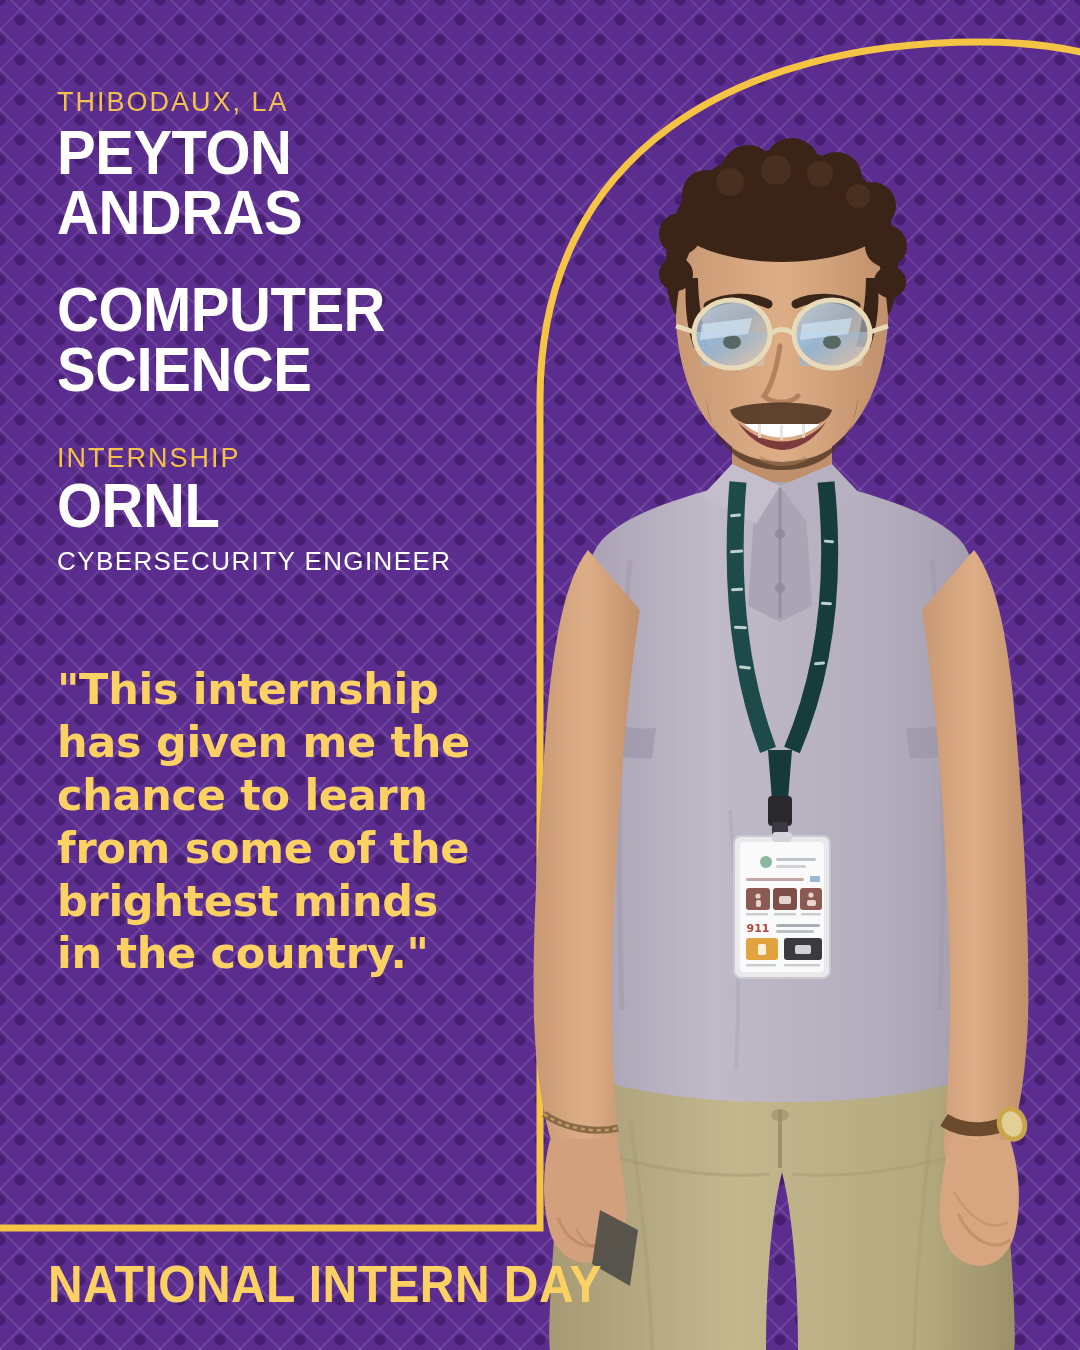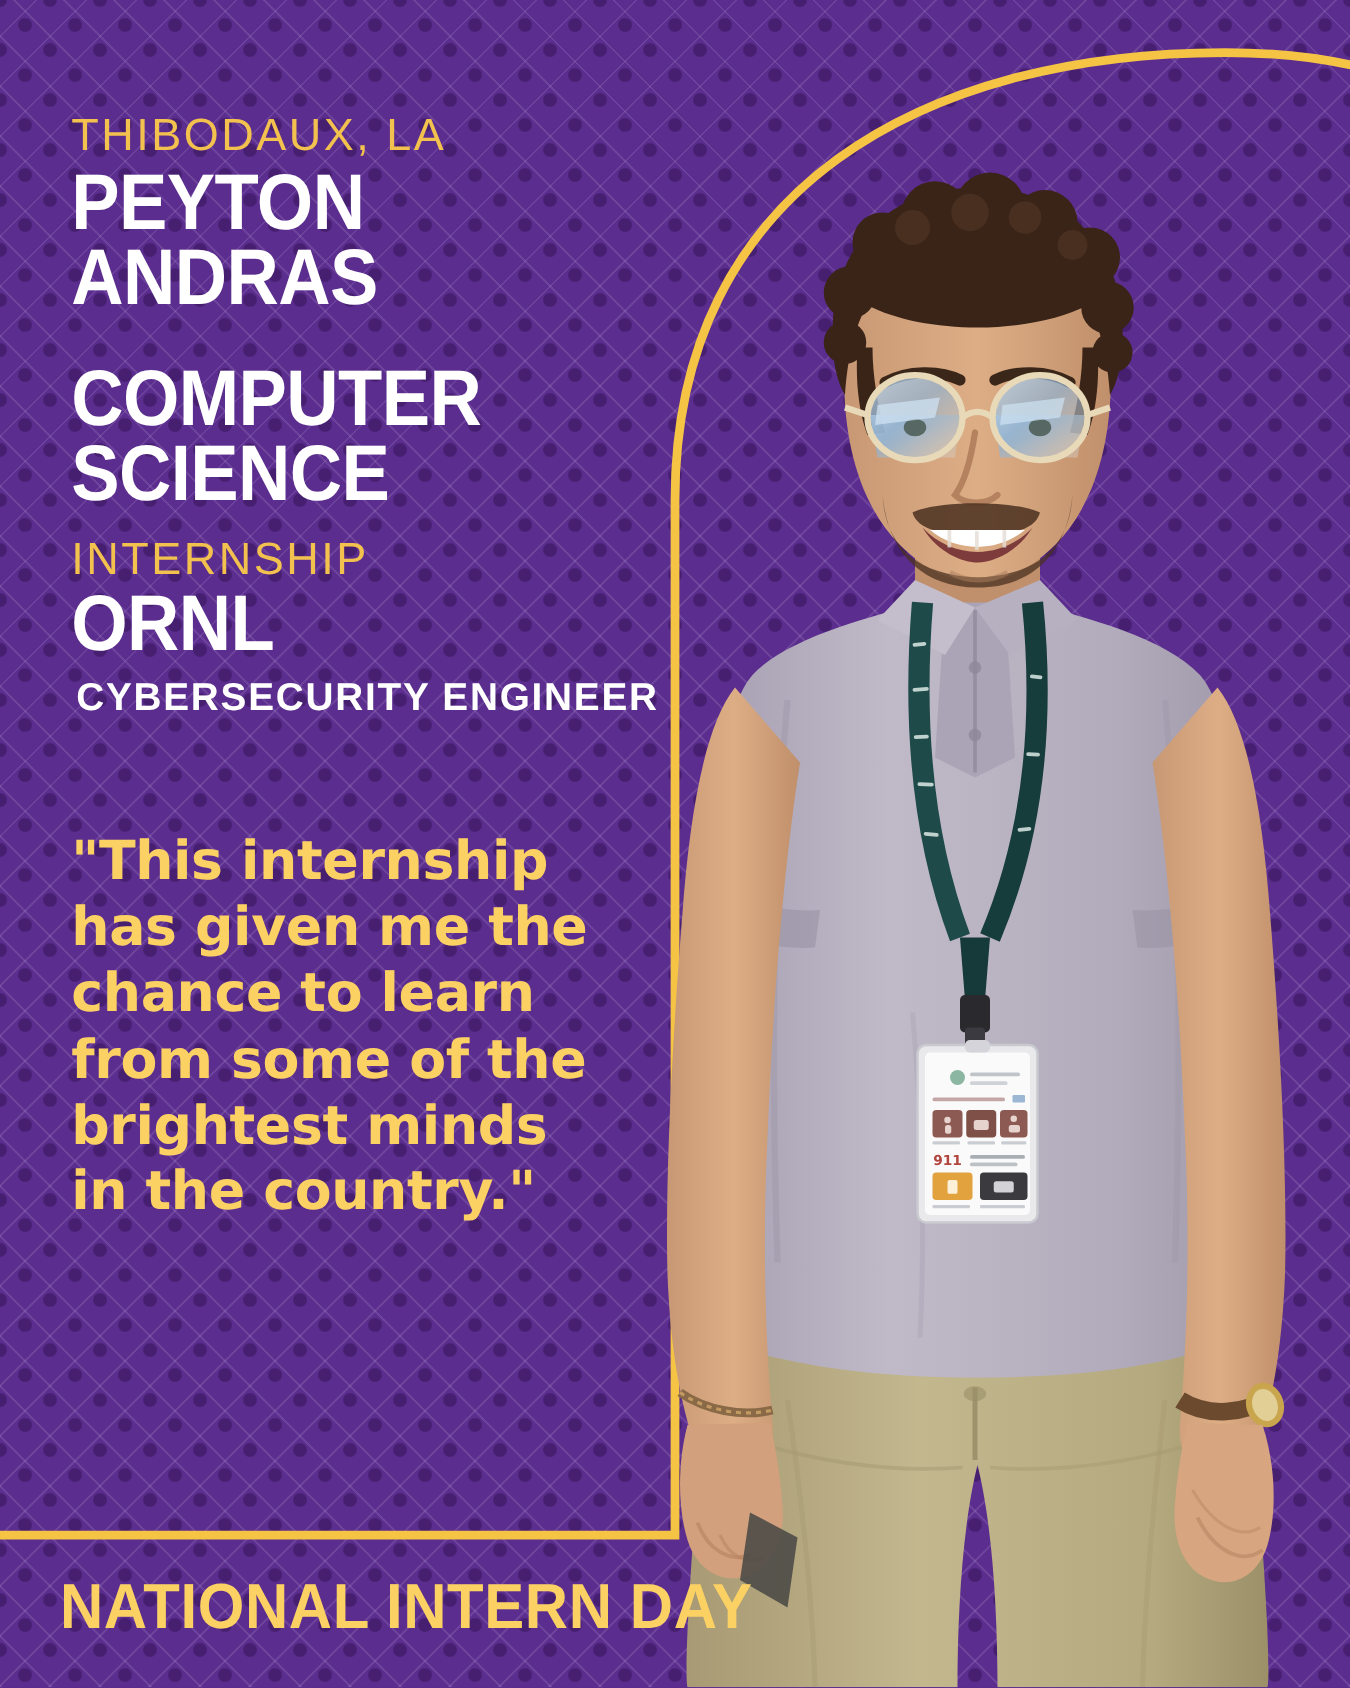--- a/index.html
+++ b/index.html
@@ -60,21 +60,21 @@
 
   
   .text-col{
     position:absolute;
     left:57px; top:88px;
     width:470px;
   }
 
   .label{
     font-family:"Liberation Sans", sans-serif;
-    font-size:36px;
+    font-size:27px;
     letter-spacing:2.0px;
     font-weight:400;
     line-height:1.1;
     text-transform:uppercase;
   }
 
   .headline{
     font-family:"Liberation Sans Narrow","Liberation Sans", sans-serif;
     font-weight:700;
     color:#FFFFFF;
@@ -84,31 +84,30 @@
     transform:scaleX(.92);
     transform-origin:left center;
     white-space:pre-line;
   }
 
   .name      { font-size:63px; margin-top:4px; }
   .major     { font-size:63px; margin-top:4px; }
   .internship{ font-size:63px; margin-top:2px; }
 
   .block-major      { margin-top:36px; }
-  .block-internship { margin-top:18px; }
+  .block-internship { margin-top:44px; }
 
   .role{
     font-family:"Liberation Sans", sans-serif;
-    font-size:31px;
-    font-weight:700;
+    font-size:26px;
+    font-weight:400;
     letter-spacing:1.4px;
     color:#FFFFFF;
     text-transform:uppercase;
     margin-top:10px;
-    text-align:right;
   }
 
   
   .quote{
     position:absolute;
     left:57px; top:663px;
     width:420px;
     font-family:"DejaVu Sans", sans-serif;
     font-weight:700;
     font-size:43px;

